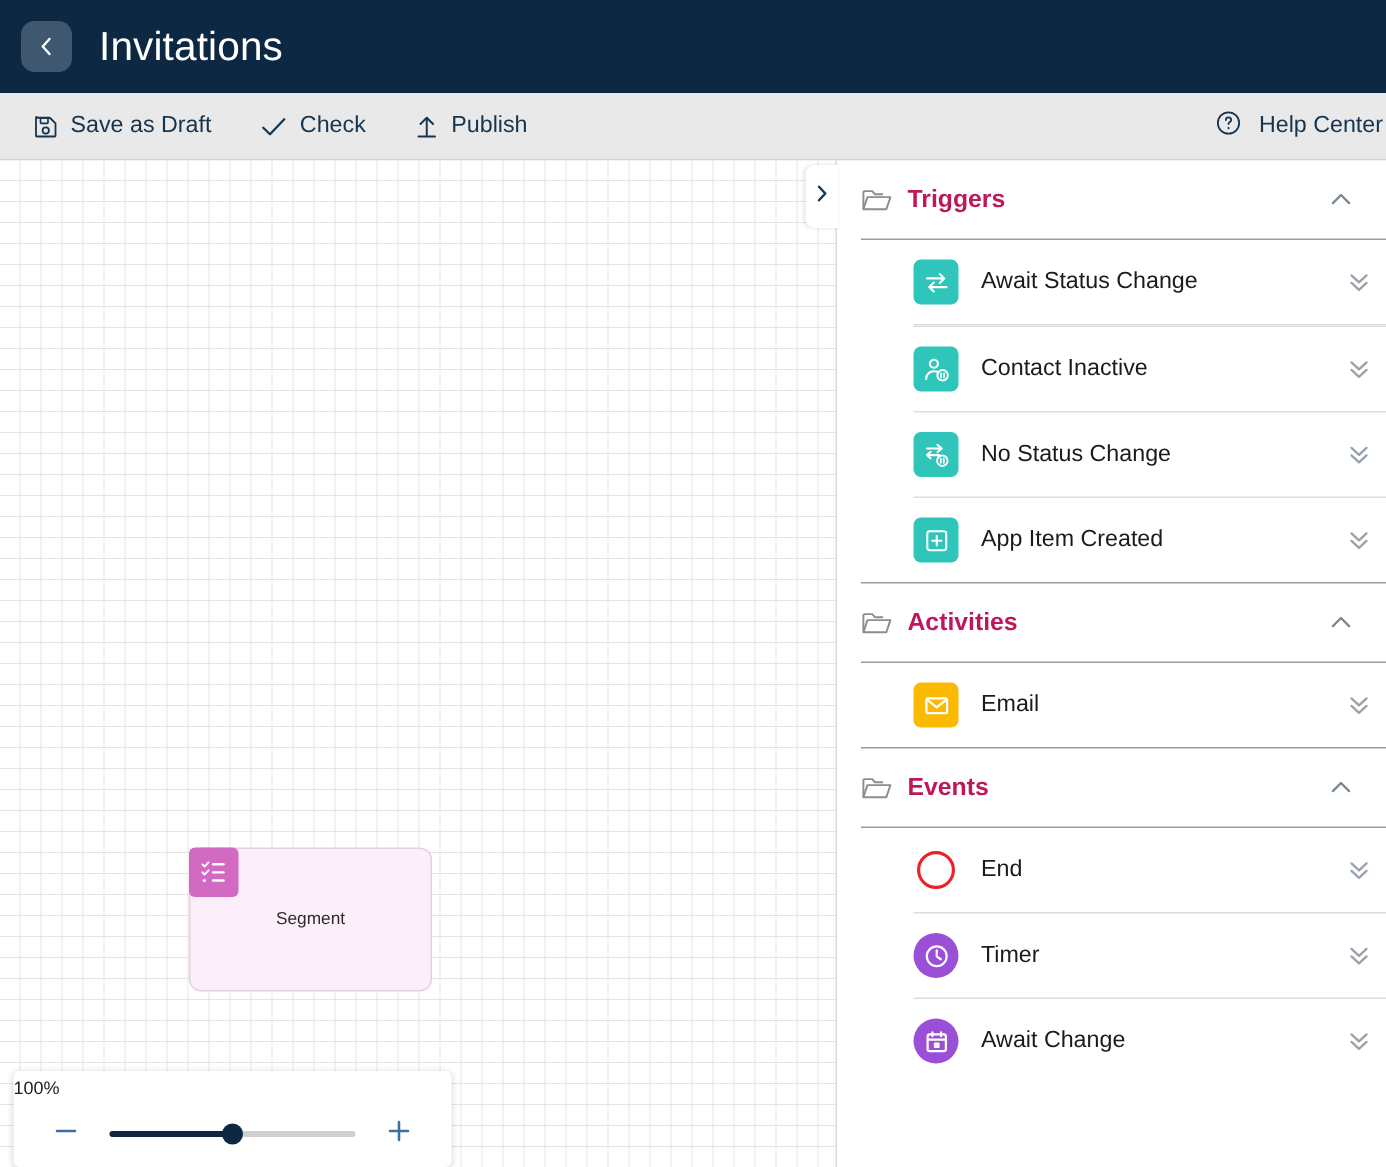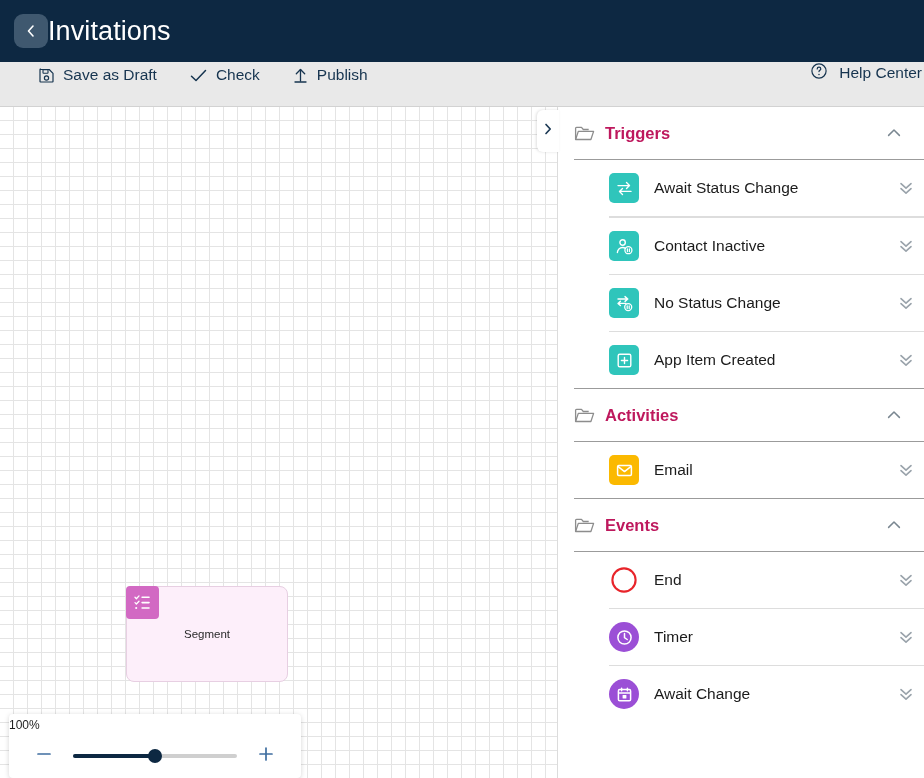--- a/index.html
+++ b/index.html
@@ -16,28 +16,28 @@
     background: #0d2842; display: flex; align-items: center; padding-left: 14px;
   }
   .back-btn {
     width: 34px; height: 34px; border-radius: 9px; background: #3f586f;
     display: flex; align-items: center; justify-content: center; cursor: pointer;
     flex: 0 0 auto;
   }
   .back-btn svg { display: block; }
   .app-title {
     color: #ffffff; font-size: 27px; font-weight: 400;
-    margin-left: 0; letter-spacing: 0.1px; white-space: nowrap;
+    margin-left: 18px; letter-spacing: 0.1px; white-space: nowrap;
   }
 
   
   .toolbar {
     position: absolute; top: 62px; left: 0; width: 924px; height: 45px;
     background: #e9e9e9; border-bottom: 1px solid #d2d2d2;
-    display: flex; align-items: flex-start; padding-left: 28px;
+    display: flex; align-items: center; padding-left: 12px;
   }
   .tb-btn {
     display: flex; align-items: center; gap: 8px; cursor: pointer;
     color: #16344f; font-size: 15.5px; padding: 4px 10px; margin-right: 12px;
     white-space: nowrap;
   }
   .tb-btn svg { display: block; flex: 0 0 auto; }
   .tb-spacer { flex: 1 1 auto; }
   .help-btn {
     display: flex; align-items: center; gap: 11px; cursor: pointer;
@@ -62,21 +62,21 @@
     background: #ffffff; border-radius: 6px 0 0 6px;
     box-shadow: -1px 0 3px rgba(0,0,0,0.13);
     display: flex; align-items: center; justify-content: center;
     cursor: pointer; z-index: 6;
   }
 
   
   .node {
     position: absolute; left: 126px; top: 458px; width: 162px; height: 96px;
     background: #fdeffa; border: 1px solid #e7cfe2; border-radius: 8px;
-    display: flex; align-items: center; justify-content: center; margin-top: 21px;
+    display: flex; align-items: center; justify-content: center;
   }
   .node-label { font-size: 11.5px; color: #2b2b2b; }
   .node-badge {
     position: absolute; left: -1px; top: -1px; width: 33px; height: 33px;
     background: #d269c3; border-radius: 4px;
     display: flex; align-items: center; justify-content: center;
   }
 
   
   .zoomwidget {

